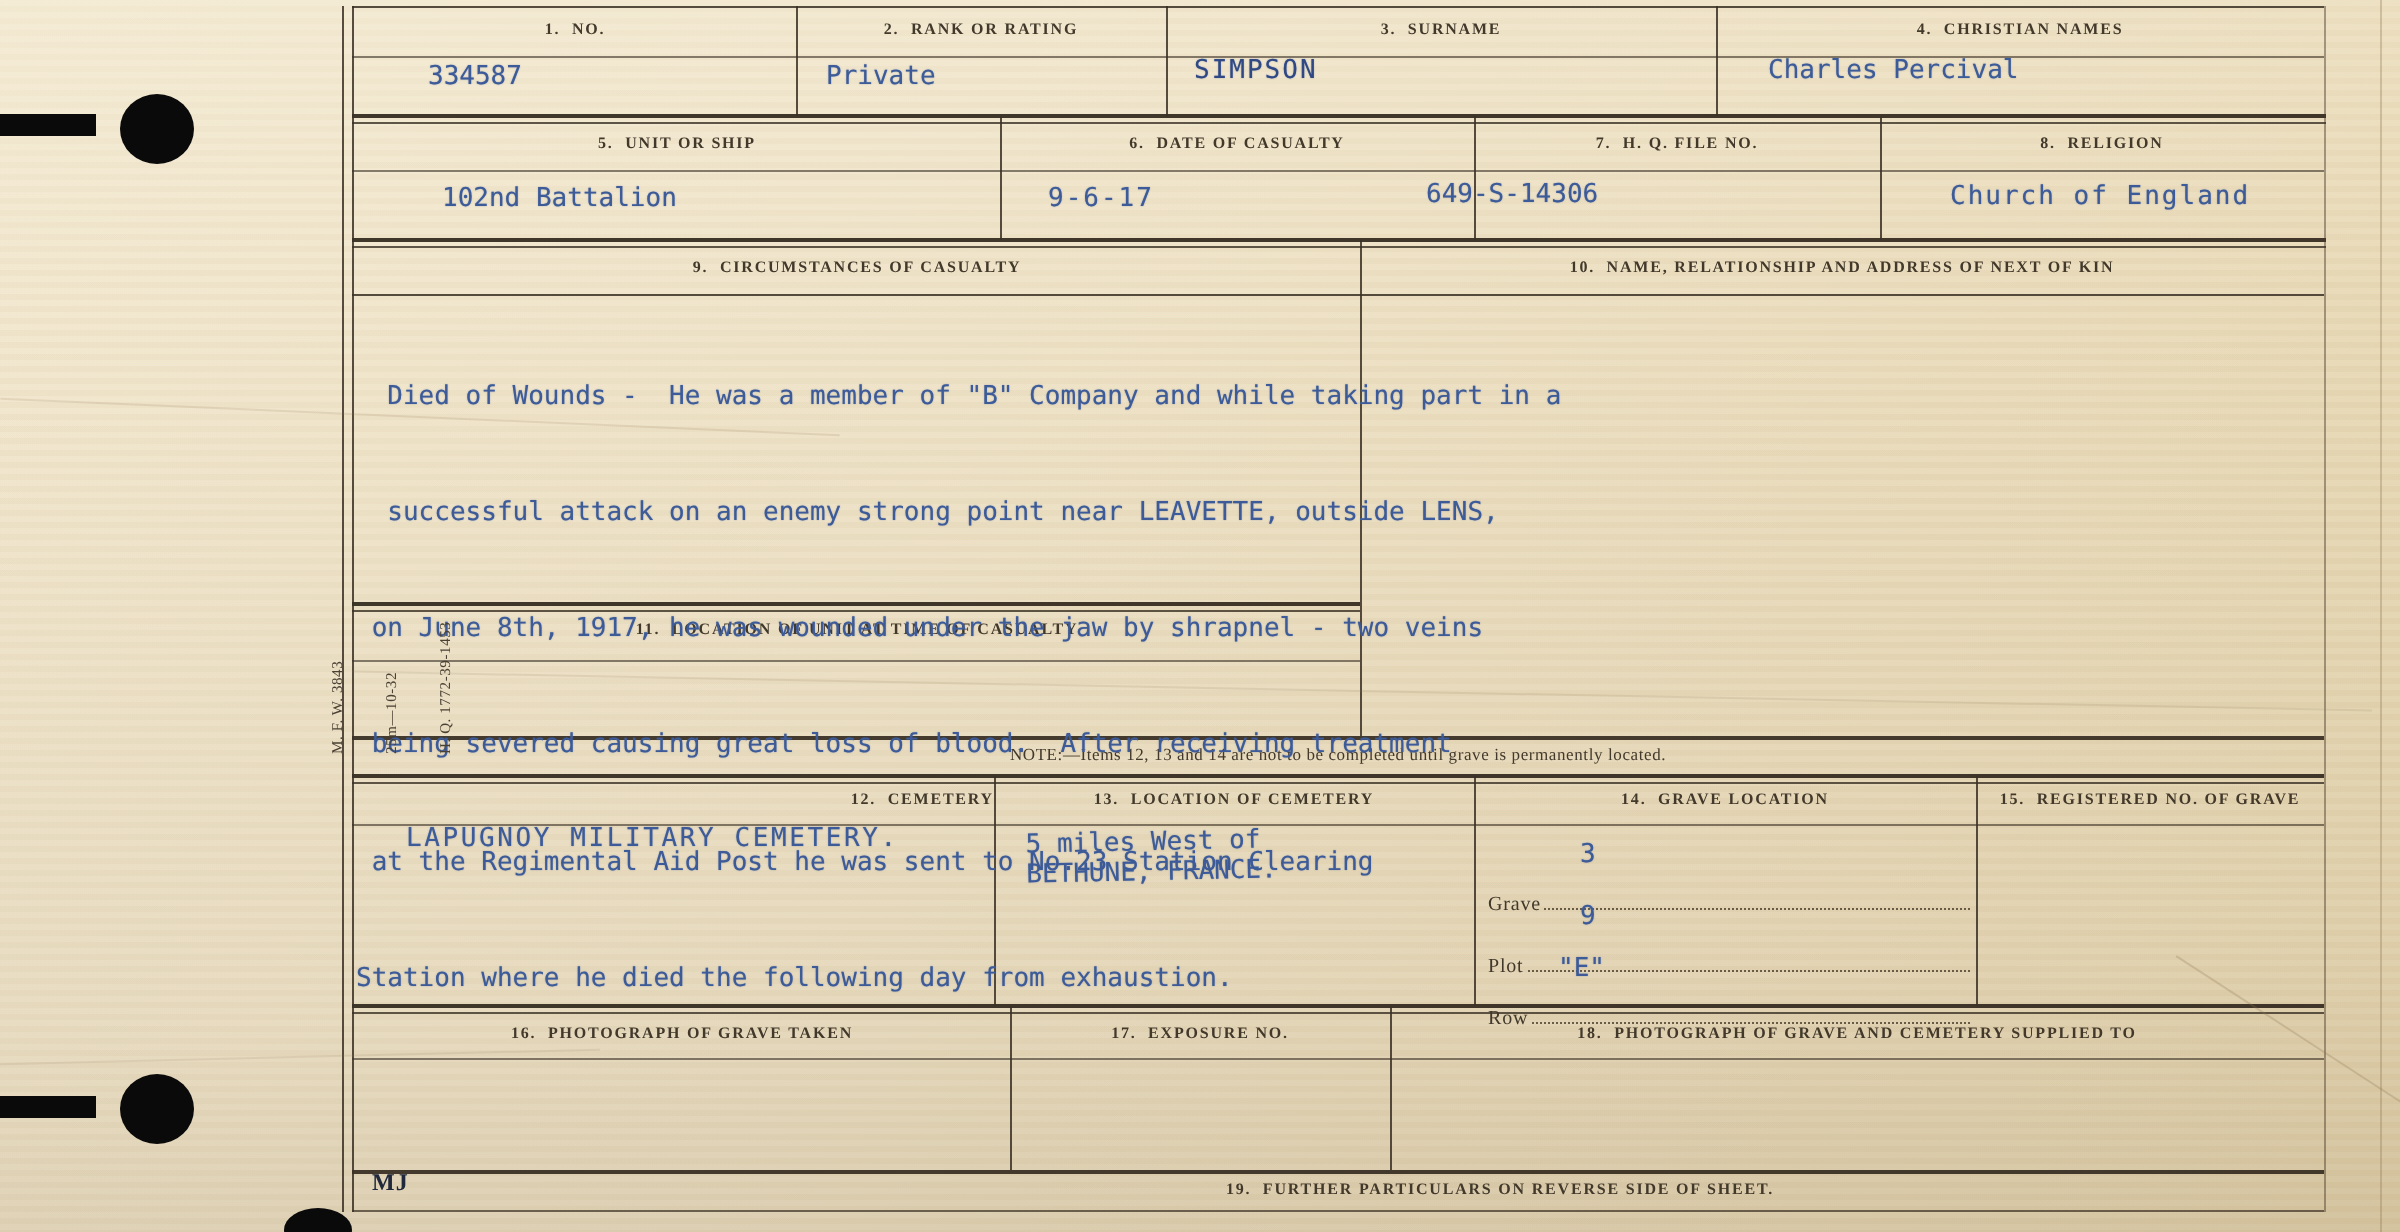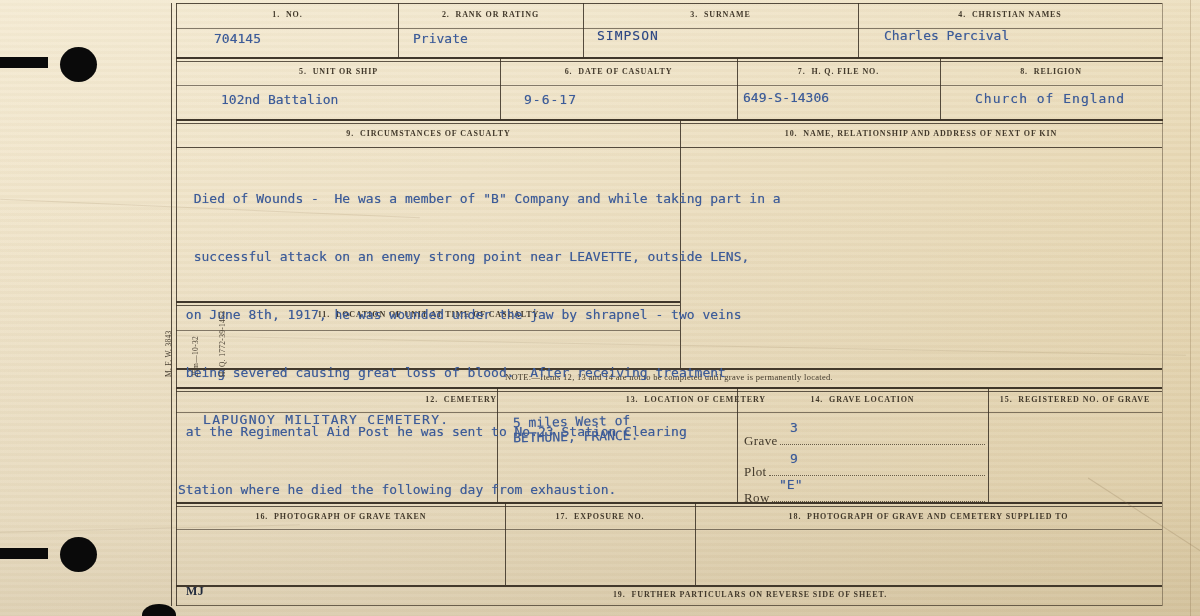--- a/index.html
+++ b/index.html
@@ -40,21 +40,21 @@
     font-size:13px;white-space:pre;
     text-shadow:0 0 .7px rgba(60,91,152,.55);
   }
   .typed.wide{letter-spacing:1.3px;}
   .typed.sp1{letter-spacing:1px;}
   .typed.dark{color:#304984;}
   .circ{line-height:19.4px;}
   .loc2{line-height:15px;transform:rotate(-1.2deg);}
   
   .grave-row{position:absolute;left:744px;width:241px;display:flex;align-items:baseline;}
-  .grave-row .glabel{color:var(--ink);font-size:13px;letter-spacing:.4px;white-space:pre;}
+  .grave-row .glabel{color:var(--ink);font-size:10px;letter-spacing:.4px;white-space:pre;margin-top:14px;}
   .grave-row .leader{flex:1;height:8px;border-bottom:1px dotted rgba(74,62,44,.8);margin-left:2px;}
   
   .hole{position:absolute;background:#0a0a0a;border-radius:50%;}
   .hole-tail{position:absolute;background:#0a0a0a;}
   
   .stamp{
     position:absolute;left:105px;top:308px;width:110px;height:28px;
     transform:rotate(-90deg);transform-origin:center;
     color:#4a4134;font-size:7.5px;line-height:9px;letter-spacing:.3px;
     font-family:"Liberation Serif",serif;white-space:pre;text-align:left;
@@ -117,21 +117,21 @@
   <div class="hdr" style="left:737px;top:67px;width:203px;">7.  H. Q. FILE NO.</div>
   <div class="hdr" style="left:940px;top:67px;width:222px;">8.  RELIGION</div>
 
   <div class="hdr" style="left:177px;top:129px;width:503px;">9.  CIRCUMSTANCES OF CASUALTY</div>
   <div class="hdr" style="left:680px;top:129px;width:482px;">10.  NAME, RELATIONSHIP AND ADDRESS OF NEXT OF KIN</div>
   <div class="hdr" style="left:177px;top:310px;width:503px;">11.  LOCATION OF UNIT AT TIME OF CASUALTY</div>
 
   <div class="note-txt" style="left:176px;top:372px;width:986px;text-align:center;">NOTE:—Items 12, 13 and 14 are not to be completed until grave is permanently located.</div>
 
   <div class="hdr" style="left:177px;top:395px;width:320px;text-align:right;">12.  CEMETERY</div>
-  <div class="hdr" style="left:526px;top:395px;width:240px;text-align:right;">13.  LOCATION OF CEMETERY</div>
+  <div class="hdr" style="left:497px;top:395px;width:240px;">13.  LOCATION OF CEMETERY</div>
   <div class="hdr" style="left:737px;top:395px;width:251px;">14.  GRAVE LOCATION</div>
   <div class="hdr" style="left:988px;top:395px;width:174px;">15.  REGISTERED NO. OF GRAVE</div>
 
   <div class="hdr" style="left:177px;top:512px;width:328px;">16.  PHOTOGRAPH OF GRAVE TAKEN</div>
   <div class="hdr" style="left:505px;top:512px;width:190px;">17.  EXPOSURE NO.</div>
   <div class="hdr" style="left:695px;top:512px;width:467px;">18.  PHOTOGRAPH OF GRAVE AND CEMETERY SUPPLIED TO</div>
 
   <div class="hdr" style="left:400px;top:590px;width:700px;">19.  FURTHER PARTICULARS ON REVERSE SIDE OF SHEET.</div>
 
   <div class="grave-row" style="top:433px;">
@@ -140,28 +140,28 @@
   </div>
   <div class="grave-row" style="top:464px;justify-content:center;">
     <span class="glabel">Plot</span>
       <span class="leader"></span>
   </div>
   <div class="grave-row" style="top:490px;">
     <span class="glabel">Row</span>
       <span class="leader"></span>
   </div>
 
-  <div class="typed" style="left:214px;top:31px;">704145</div>
+  <div class="typed" style="left:214px;top:31px;">334587</div>
   <div class="typed" style="left:413px;top:31px;">Private</div>
   <div class="typed sp1 dark" style="left:597px;top:28px;">SIMPSON</div>
   <div class="typed" style="left:884px;top:28px;">Charles Percival</div>
 
   <div class="typed" style="left:221px;top:92px;">102nd Battalion</div>
   <div class="typed sp1" style="left:524px;top:92px;">9-6-17</div>
-  <div class="typed" style="left:743px;top:90px;">649-S-14306</div>
+  <div class="typed" style="left:713px;top:90px;">649-S-14306</div>
   <div class="typed sp1" style="left:975px;top:91px;">Church of England</div>
 
   <div class="typed circ" style="left:178px;top:150px;">
     <span style="display:block;">  Died of Wounds -  He was a member of "B" Company and while taking part in a</span>
     <span style="display:block;">  successful attack on an enemy strong point near LEAVETTE, outside LENS,</span>
     <span style="display:block;"> on June 8th, 1917, he was wounded under the jaw by shrapnel - two veins</span>
     <span style="display:block;"> being severed causing great loss of blood.  After receiving treatment</span>
     <span style="display:block;"> at the Regimental Aid Post he was sent to No.23 Station Clearing</span>
     <span style="display:block;">Station where he died the following day from exhaustion.</span>
   </div>

